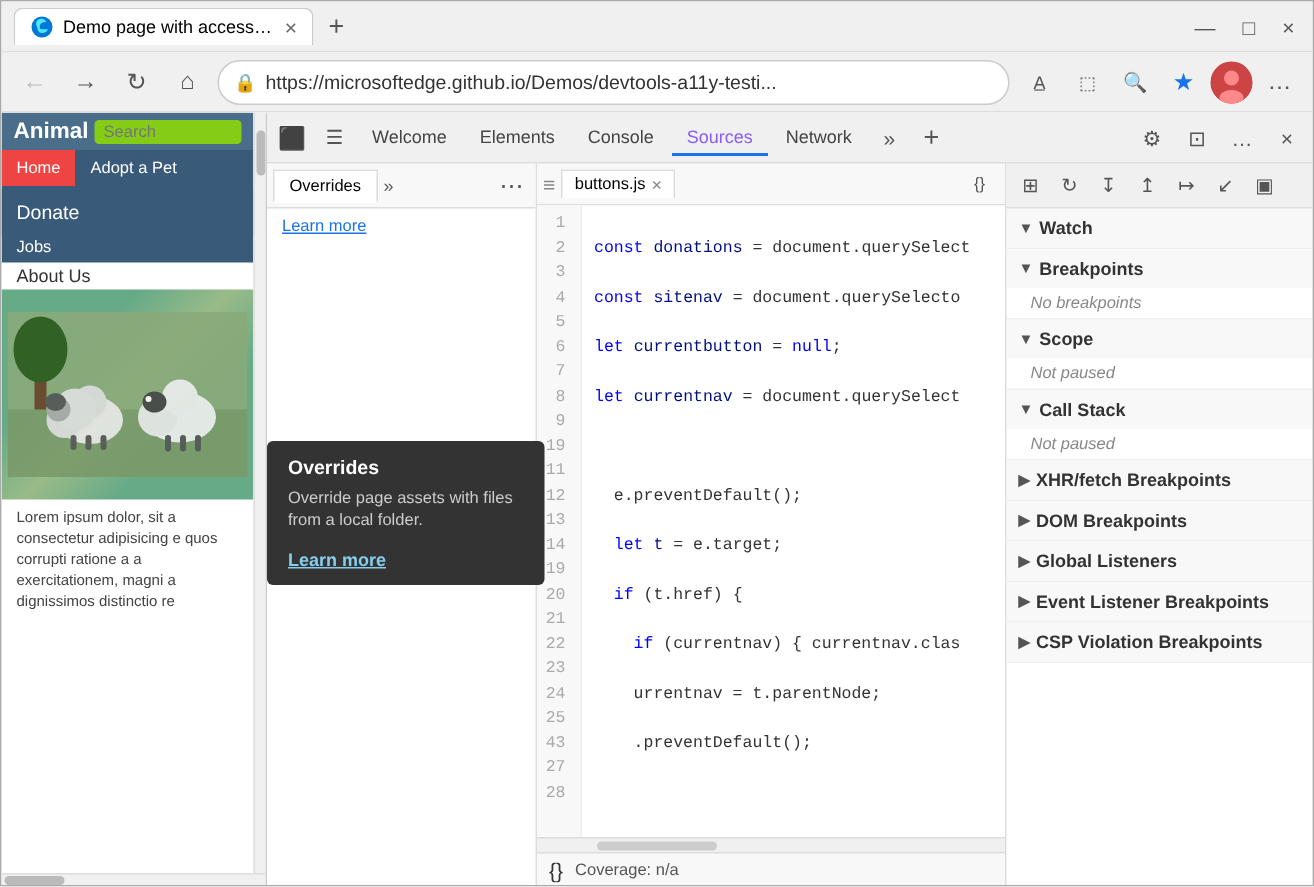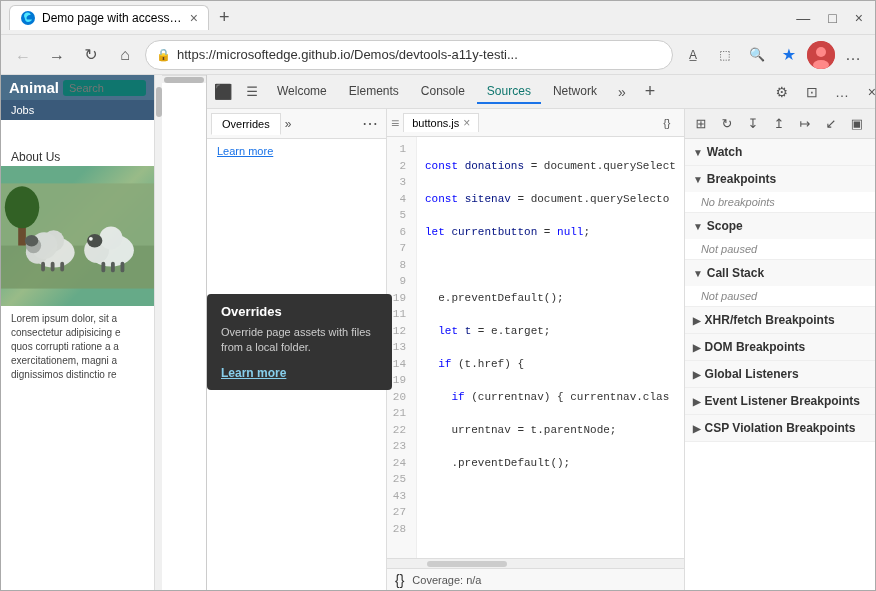--- a/index.html
+++ b/index.html
@@ -26,42 +26,42 @@
     .address-bar .lock-icon { color: #555; font-size: 12px; }
     .address-text { flex: 1; font-size: 13px; color: #333; }
     .nav-actions { display: flex; gap: 4px; }
     .nav-action-btn { width: 28px; height: 28px; display: flex; align-items: center; justify-content: center; border-radius: 50%; cursor: pointer; color: #555; font-size: 16px; }
     .profile-icon { width: 28px; height: 28px; border-radius: 50%; background: #c44; display: flex; align-items: center; justify-content: center; cursor: pointer; overflow: hidden; }
 
     
     .main-content { display: flex; flex: 1; overflow: hidden; }
 
     
-    .webpage-area { width: 206px; flex-shrink: 0; background: #fff; border-right: 1px solid #ccc; display: flex; flex-direction: row; overflow: hidden; }
+    .webpage-area { width: 177px; flex-shrink: 0; background: #fff; border-right: 1px solid #ccc; display: flex; flex-direction: column; overflow: hidden; }
 
     
     .site-header { background: #4a6e8a; padding: 4px 8px; display: flex; align-items: center; gap: 4px; }
     .site-title { color: #fff; font-weight: bold; font-size: 15px; }
-    .search-box { flex: 1; background: #0f766e; border: none; border-radius: 3px; padding: 2px 6px; font-size: 11px; }
+    .search-box { flex: 1; background: #84cc16; border: none; border-radius: 3px; padding: 2px 6px; font-size: 11px; }
     .site-nav { background: #3a5a7a; display: flex; }
     .site-nav .nav-item { padding: 6px 10px; color: #fff; font-size: 11px; cursor: pointer; }
     .site-nav .nav-item.active { background: #e44; }
     .donate-link { display: block; padding: 8px 10px; color: #fff; font-size: 13px; background: #3a5a7a; }
     .site-image-placeholder { width: 100%; height: 140px; background: linear-gradient(135deg, #6a8 30%, #9b8 50%, #6a8 70%); display: flex; align-items: center; justify-content: center; }
     .sheep-svg { opacity: 0.9; }
 
     .site-text { padding: 6px 10px; font-size: 10px; color: #444; line-height: 1.4; }
 
     
     .devtools-panel { flex: 1; display: flex; flex-direction: column; background: #fff; }
 
     
     .devtools-toolbar { display: flex; align-items: center; background: #f0f0f0; height: 34px; border-bottom: 1px solid #ddd; padding: 0 4px; gap: 2px; }
     .devtools-tab { padding: 4px 10px; font-size: 12px; cursor: pointer; color: #444; border-bottom: 2px solid transparent; }
-    .devtools-tab.active { color: #0f766e; border-bottom: 2px solid #1a73e8; }
+    .devtools-tab.active { color: #8b5cf6; border-bottom: 2px solid #1a73e8; }
     .devtools-toolbar-right { margin-left: auto; display: flex; gap: 4px; }
     .dt-btn { width: 26px; height: 26px; display: flex; align-items: center; justify-content: center; border-radius: 4px; cursor: pointer; color: #555; font-size: 14px; }
 
     
     .devtools-subtabs { display: flex; align-items: center; background: #f8f8f8; height: 30px; border-bottom: 1px solid #ddd; padding: 0 4px; }
     .sub-tab { padding: 4px 10px; font-size: 11px; cursor: pointer; color: #444; border: 1px solid transparent; }
     .sub-tab.active { background: #fff; border: 1px solid #ddd; border-bottom: 1px solid #fff; color: #000; }
     .sub-tab-more { padding: 0 4px; cursor: pointer; color: #555; }
     .sub-tab-dots { margin-left: auto; padding: 0 4px; cursor: pointer; color: #555; font-size: 16px; }
 
@@ -166,25 +166,30 @@
     <div class="webpage-area">
 
       <div style="display:flex;flex:1;overflow:hidden;">
         <div style="flex:1;display:flex;flex-direction:column;overflow:hidden;">
 
           <div class="site-header">
             <span class="site-title">Animal</span>
             <input class="search-box" style="width: 70px;" placeholder="Search">
           </div>
 
+          <div class="site-nav">
+            <div class="nav-item active">Home</div>
+            <div class="nav-item">Adopt a Pet</div>
+          </div>
 
           <div style="background:#3a5a7a;padding:2px 0;">
+            <a class="donate-link">Donate</a>
             <span style="display:inline-block;padding:2px 10px;color:#fff;font-size:11px;text-align:right;">Jobs</span>
           </div>
-          <div style="padding:2px 10px;font-size:12px;color:#333;margin-top:28px;">About Us</div>
+          <div style="padding:2px 10px;font-size:12px;color:#333;">About Us</div>
 
           <div class="site-image-placeholder">
             <svg class="sheep-svg" width="160" height="110" viewBox="0 0 160 110">
 
               <rect x="0" y="60" width="160" height="50" fill="#7a9a6a"></rect>
               <rect x="0" y="0" width="160" height="65" fill="#8aaa7a"></rect>
 
               <rect x="18" y="30" width="8" height="35" fill="#6b4226"></rect>
 
               <ellipse cx="22" cy="25" rx="18" ry="22" fill="#2d5a1b"></ellipse>
@@ -301,20 +306,21 @@
                 <div>24</div>
                 <div>25</div>
                 <div>43</div>
               <div>27</div>
                 <div>28</div>
             </div>
             <div class="code-lines">
 <span class="code-line"><span class="kw">const</span> <span class="var">donations</span> = document.querySelect<span style="background:#e8f0fe;">​</span></span>
 <span class="code-line"><span class="kw">const</span> <span class="var">sitenav</span> = document.querySelecto</span>
 <span class="code-line"><span class="kw">let</span> <span class="var">currentbutton</span> = <span class="kw">null</span>;</span>
+<span class="code-line"><span class="kw">let</span> <span class="var">currentnav</span> = document.querySelect</span>
 <span class="code-line"> </span>
 <span class="code-line">  e.preventDefault();</span>
 <span class="code-line">  <span class="kw">let</span> <span class="var">t</span> = e.target;</span>
 <span class="code-line">  <span class="kw">if</span> (t.href) {</span>
 <span class="code-line">    <span class="kw">if</span> (currentnav) { currentnav.clas</span>
 <span class="code-line">    urrentnav = t.parentNode;</span>
 <span class="code-line">    .preventDefault();</span>
 
 
 

